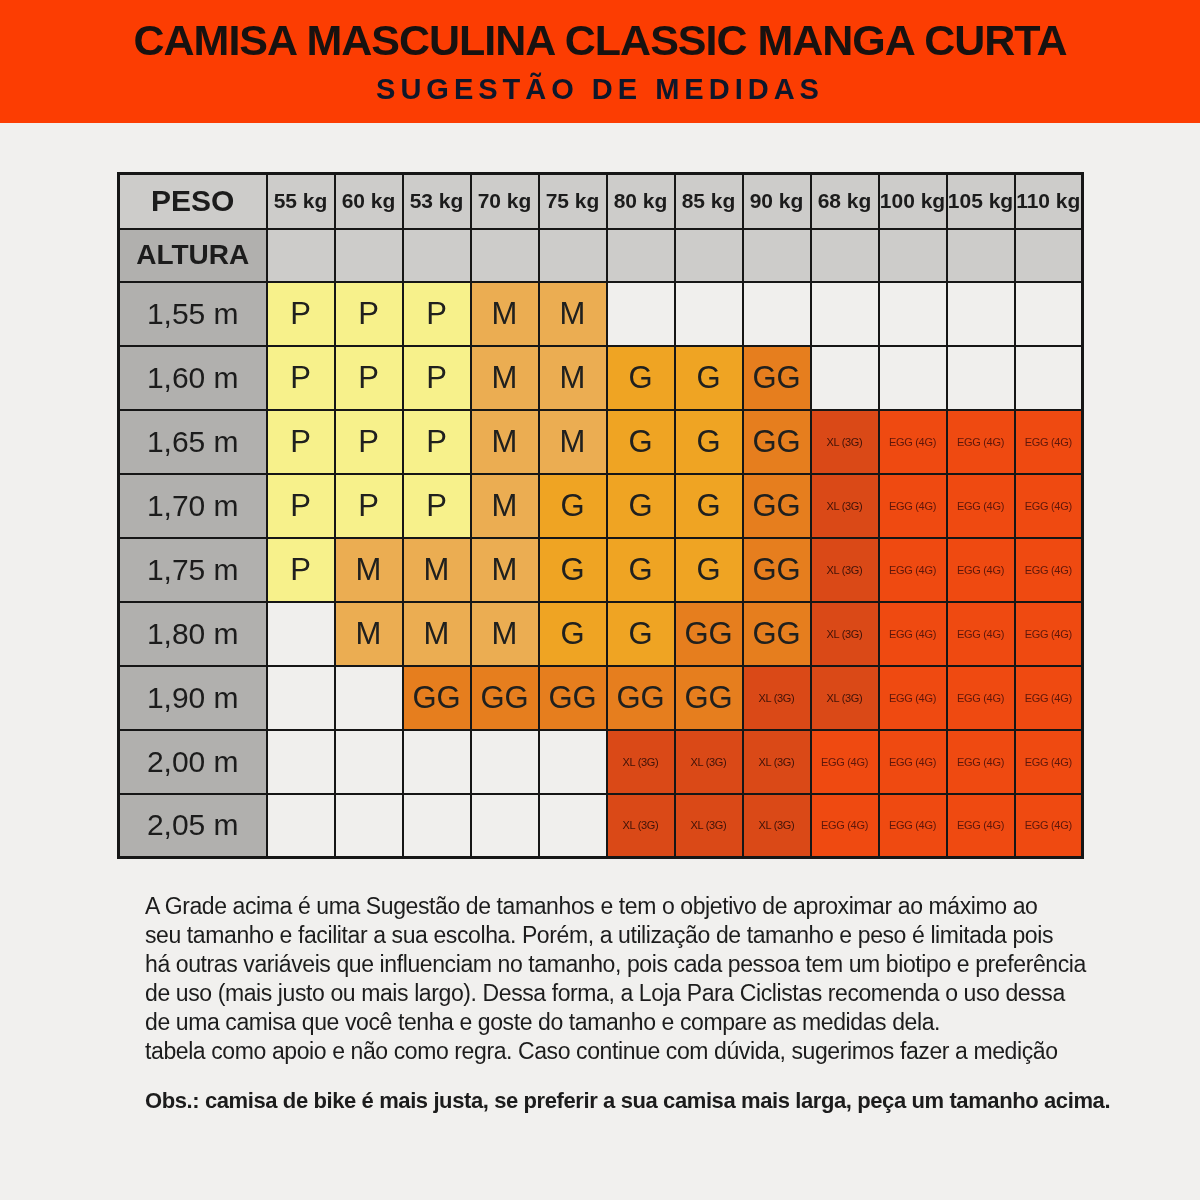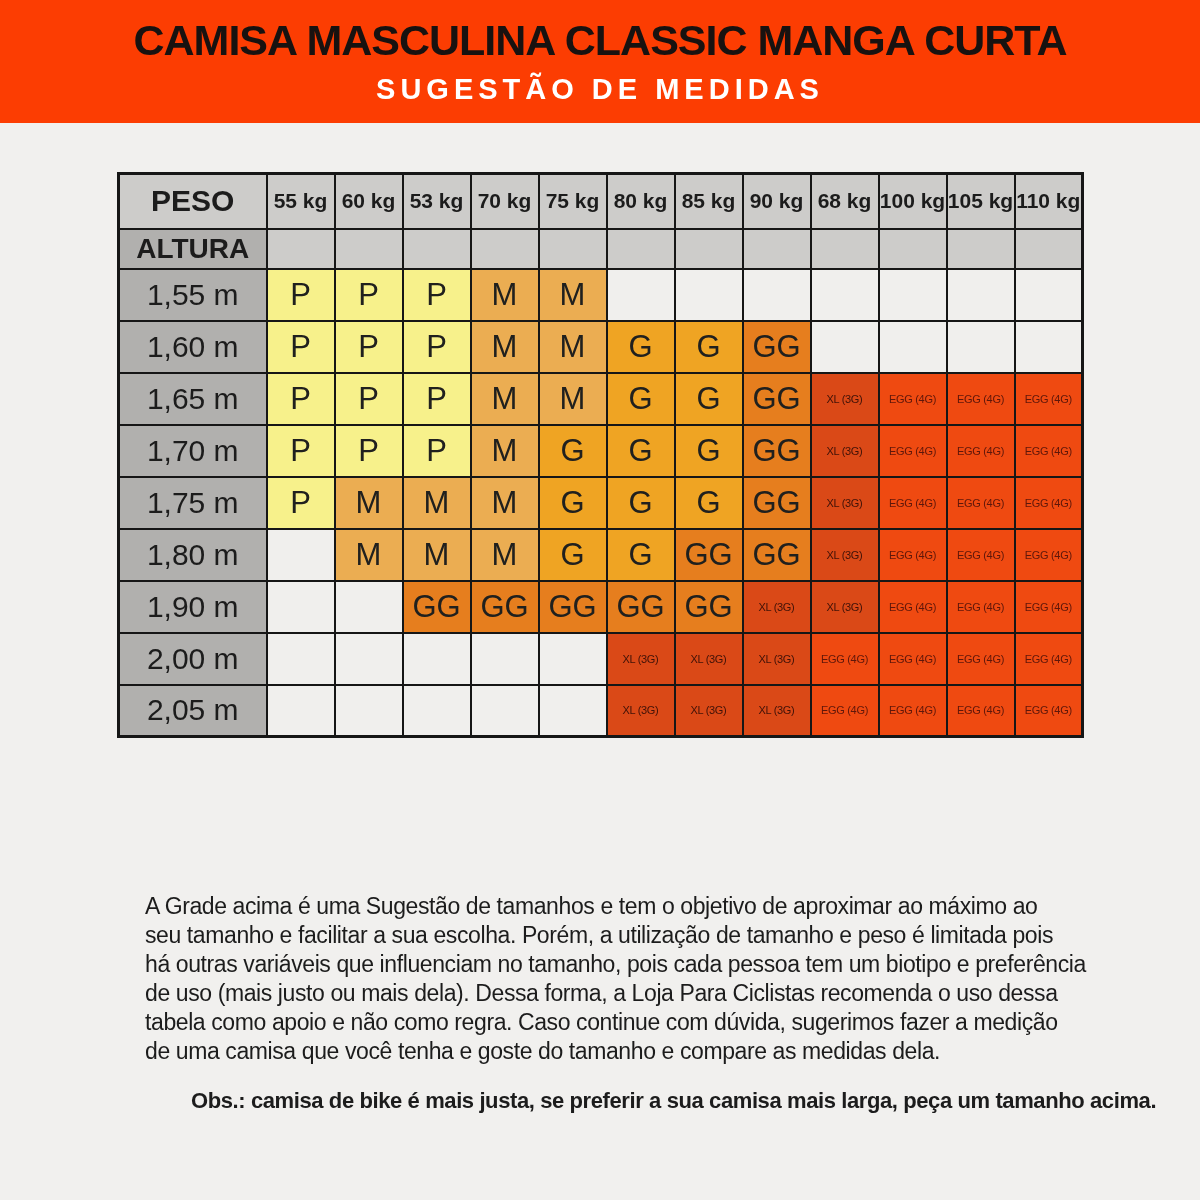--- a/index.html
+++ b/index.html
@@ -12,50 +12,50 @@
   .banner {
     position:absolute; top:0; left:0; width:1200px; height:123px;
     background:#FC3D02; text-align:center;
   }
   .banner .title {
     padding-top:16px; font-size:43px; font-weight:bold;
     letter-spacing:-1px; color:#181210; white-space:nowrap;
   }
   .banner .subtitle {
     margin-top:8px; font-size:29px; font-weight:bold;
-    letter-spacing:5px; color:#ffffff; white-space:nowrap;
+    letter-spacing:5px; color:#0f172a; white-space:nowrap;
   }
   table.size-table {
     position:absolute; left:117px; top:172px;
     border-collapse:collapse; table-layout:fixed;
     border:3px solid #161616;
   }
   .size-table col.label-col { width:148px; }
   .size-table col.w-col     { width:68px;  }
   .size-table th, .size-table td {
     border:2px solid #161616; text-align:center; vertical-align:middle;
     padding:0; overflow:hidden; white-space:nowrap; color:#1C1C1C;
   }
   tr.weights-row  { height:55px; }
-  tr.spacer-row   { height:40px; }
-  tr.data-row     { height:52px; }
+  tr.spacer-row   { height:53px; }
+  tr.data-row     { height:64px; }
   .corner-peso   { background:#CDCCCA; font-size:30px; font-weight:bold; }
   .weight-cell   { background:#CDCCCA; font-size:21px; font-weight:bold; }
   .corner-altura { background:#B1B0AE; font-size:28px; font-weight:bold; }
   .spacer-cell   { background:#CDCCCA; }
   .height-cell   { background:#B1B0AE; font-size:30px; font-weight:normal; }
   .size-cell     { font-size:31px; font-weight:normal; }
   .size-cell.small { font-size:11px; font-weight:normal; letter-spacing:-0.3px; }
   .footer { position:absolute; left:145px; top:892px; width:960px; color:#1C1C1C; }
   .footer .para-line {
     font-size:23px; line-height:29px; letter-spacing:-0.4px; white-space:nowrap;
   }
   .footer .obs {
     margin-top:22px; font-size:22px; font-weight:bold;
-    letter-spacing:-0.4px; white-space:nowrap;margin-left:46px;
+    letter-spacing:-0.4px; white-space:nowrap;
   }
 </style>
 </head>
 <body>
 
 <div class="canvas">
 
   <div class="banner">
     <div class="title">CAMISA MASCULINA CLASSIC MANGA CURTA</div>
     <div class="subtitle">SUGESTÃO DE MEDIDAS</div>
@@ -246,20 +246,20 @@
           <td class="size-cell small" style="background: rgb(239, 74, 17); color: rgb(94, 23, 10);">EGG (4G)</td>
         </tr>
       </tbody>
   </table>
 
   <div class="footer">
     <div id="paragraph">
         <div class="para-line">A Grade acima é uma Sugestão de tamanhos e tem o objetivo de aproximar ao máximo ao</div>
         <div class="para-line">seu tamanho e facilitar a sua escolha. Porém, a utilização de tamanho e peso é limitada pois</div>
         <div class="para-line">há outras variáveis que influenciam no tamanho, pois cada pessoa tem um biotipo e preferência</div>
-        <div class="para-line">de uso (mais justo ou mais dela). Dessa forma, a Loja Para Ciclistas recomenda o uso dessa</div>
+        <div class="para-line">de uso (mais justo ou mais largo). Dessa forma, a Loja Para Ciclistas recomenda o uso dessa</div>
+        <div class="para-line">de uma camisa que você tenha e goste do tamanho e compare as medidas dela.</div>
         <div class="para-line">tabela como apoio e não como regra. Caso continue com dúvida, sugerimos fazer a medição</div>
-        <div class="para-line">de uma camisa que você tenha e goste do tamanho e compare as medidas dela.</div>
       </div>
     <div class="obs">Obs.: camisa de bike é mais justa, se preferir a sua camisa mais larga, peça um tamanho acima.</div>
   </div>
 
 </div>
 
 </body></html>

